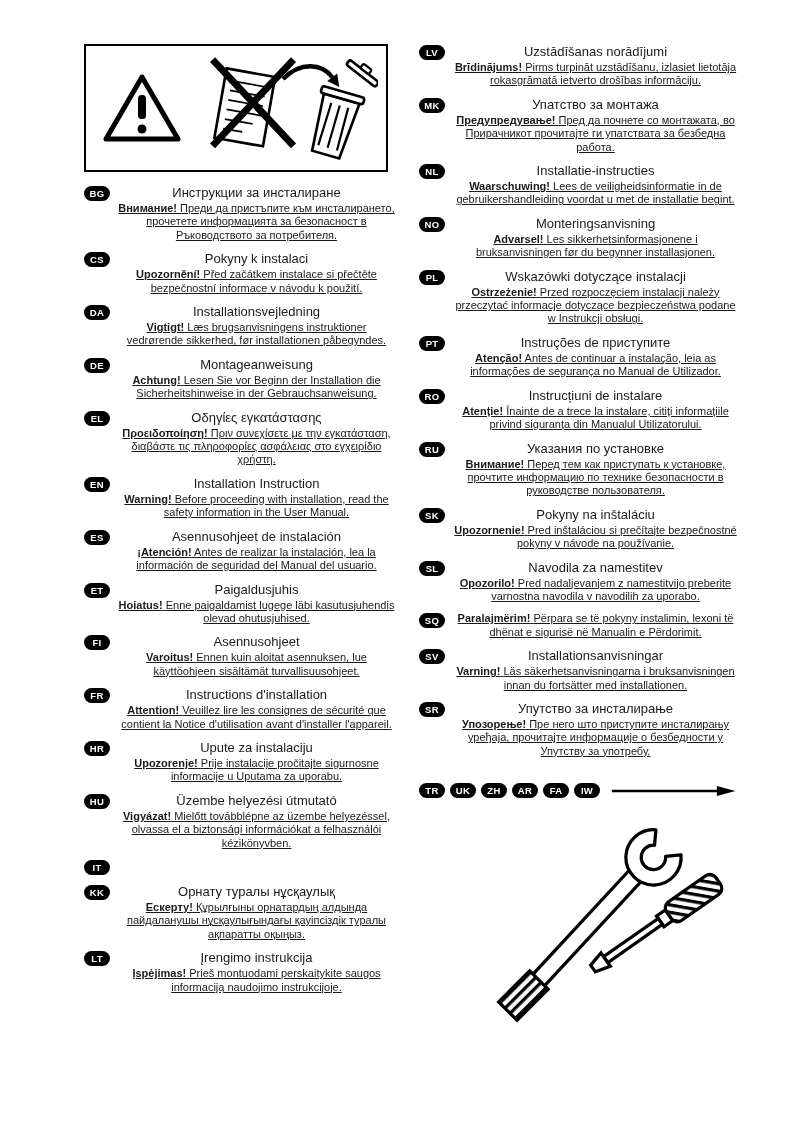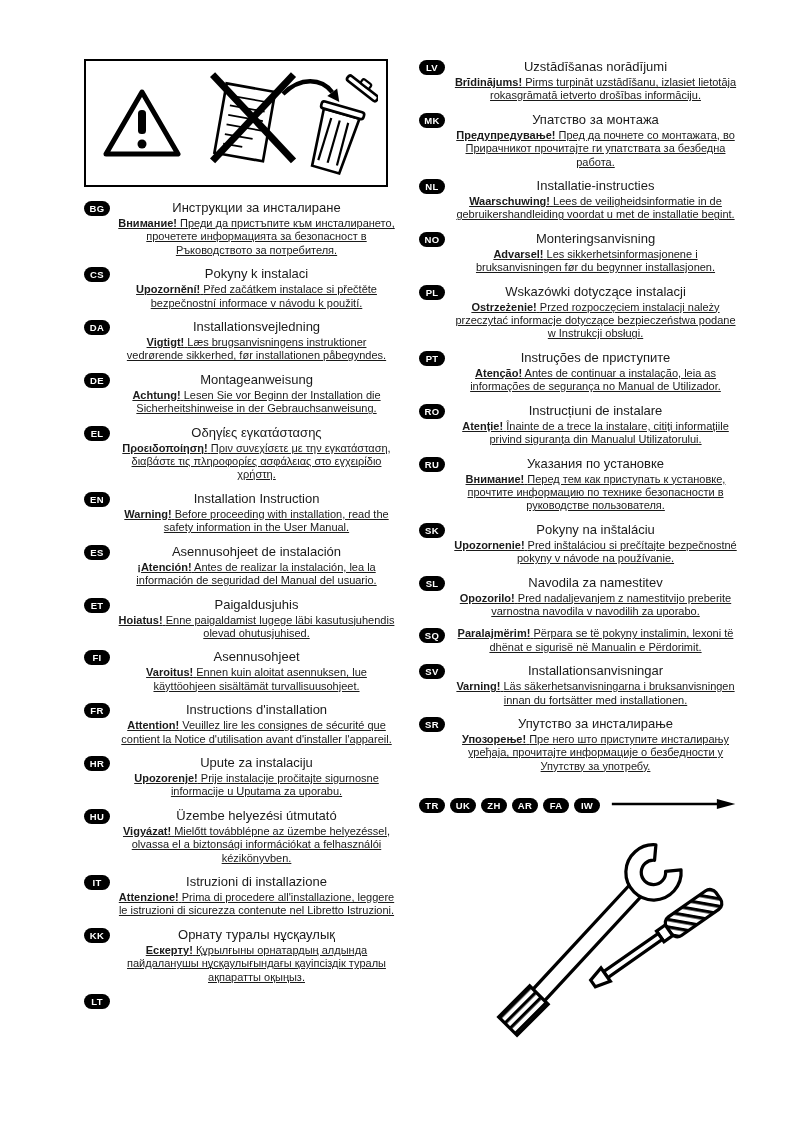--- a/index.html
+++ b/index.html
@@ -7,21 +7,21 @@
     position:relative;
     width:802px;height:1136px;
     background:#ffffff;
     box-sizing:border-box;
     padding:44px 0 0 84px;
     display:flex;gap:23px;
     font-family:"Liberation Sans", sans-serif;
     color:#1a1a1a;
     overflow:hidden;
   }
-  .col{box-sizing:border-box;margin-top:15px;}
+  .col{box-sizing:border-box;}
   .col-left{width:312px;}
   .col-right{width:320px;}
   .top-box{
     width:304px;height:128px;
     border:2px solid #000;
     box-sizing:border-box;
     display:flex;align-items:center;justify-content:space-between;
     padding:6px 8px 6px 14px;
     margin-bottom:13px;
     background:#fff;
@@ -35,21 +35,21 @@
     border-radius:9px;
     font-size:9.5px;font-weight:bold;letter-spacing:.3px;
     margin-top:1px;
   }
   .entry .badge{margin-right:7px;}
   .entry-text{flex:1;min-width:0;text-align:center;}
   .title{font-size:13px;line-height:15px;margin-bottom:2px;}
   .body{font-size:11px;line-height:13.4px;text-decoration:underline;}
   .warn{font-weight:bold;}
   .code-row{
-    display:flex;align-items:flex-start;
+    display:flex;align-items:flex-end;
     margin-top:24px;margin-bottom:6px;
   }
   .code-badges{display:inline-flex;gap:5px;margin-right:10px;}
   .arrow-svg{display:block;}
   .tools{
     display:flex;justify-content:flex-end;
     margin-top:12px;padding-right:14px;
   }
 </style>
 </head>
@@ -190,36 +190,36 @@
   <div class="entry">
     <span class="badge">HU</span>
     <div class="entry-text">
       <div class="title">Üzembe helyezési útmutató</div>
       <div class="body"><span class="warn">Vigyázat!</span> <span>Mielőtt továbblépne az üzembe helyezéssel, olvassa el a biztonsági információkat a felhasználói kézikönyvben.</span></div>
     </div>
   </div>
 
   <div class="entry">
     <span class="badge">IT</span>
-    <div class="entry-text">
-      <div class="title">Istruzioni di installazione</div>
-      <div class="body"><span class="warn">Attenzione!</span> <span>Prima di procedere all'installazione, leggere le istruzioni di sicurezza contenute nel Libretto Istruzioni.</span></div>
-    </div>
   </div>
 
   <div class="entry">
     <span class="badge">KK</span>
     <div class="entry-text">
       <div class="title">Орнату туралы нұсқаулық</div>
       <div class="body"><span class="warn">Ескерту!</span> <span>Құрылғыны орнатардың алдында пайдаланушы нұсқаулығындағы қауіпсіздік туралы ақпаратты оқыңыз.</span></div>
     </div>
   </div>
 
   <div class="entry">
     <span class="badge">LT</span>
+    <div class="entry-text">
+      <div class="title">Įrengimo instrukcija</div>
+      <div class="body"><span class="warn">Įspėjimas!</span> <span>Prieš montuodami perskaitykite saugos informaciją naudojimo instrukcijoje.</span></div>
+    </div>
   </div>
 </div>
   </div>
 
   <div class="col col-right">
     <div>
   <div class="entry">
     <span class="badge">LV</span>
     <div class="entry-text">
       <div class="title">Uzstādīšanas norādījumi</div>

